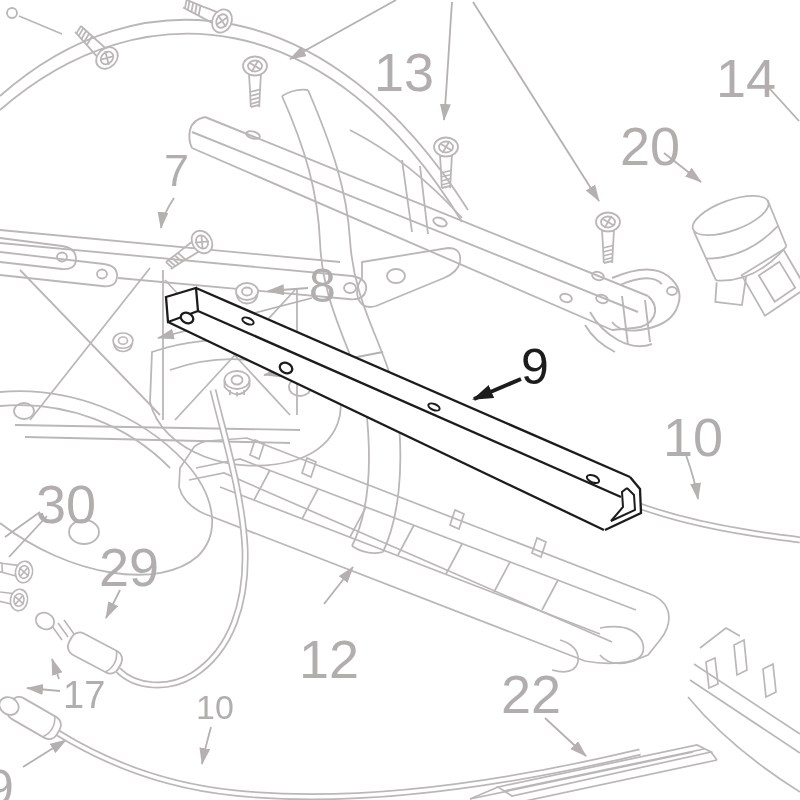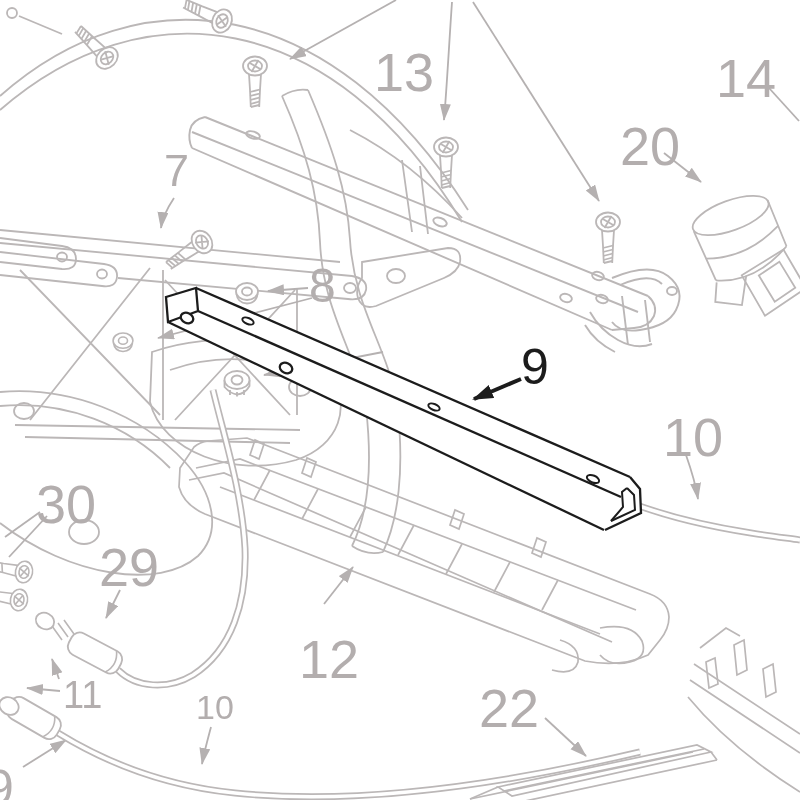--- a/index.html
+++ b/index.html
@@ -233,18 +233,18 @@
 <div class="label f45" style="left:164px;top:148px;">7</div>
 <div class="label" style="left:374px;top:45px;">13</div>
 <div class="label" style="left:716px;top:51px;text-align:right;">14</div>
 <div class="label" style="left:620px;top:119px;">20</div>
 <div class="label f48" style="left:309px;top:262px;">8</div>
 <div class="label black f50" style="left:521px;top:342px;">9</div>
 <div class="label" style="left:663px;top:410px;">10</div>
 <div class="label" style="left:36px;top:477px;">30</div>
 <div class="label" style="left:99px;top:540px;">29</div>
 <div class="label" style="left:299px;top:600px;margin-top:32px;">12</div>
-<div class="label f38" style="left:63px;top:676px;">11</div>
+<div class="label f38" style="left:63px;top:676px;">17</div>
 <div class="label f34" style="left:196px;top:690px;">10</div>
-<div class="label" style="left:479px;top:667px;margin-top:14px;">22</div>
+<div class="label" style="left:501px;top:667px;">22</div>
 <div class="label f50" style="left:-14px;top:763px;">9</div>
 
 </div>
 
 </body></html>

